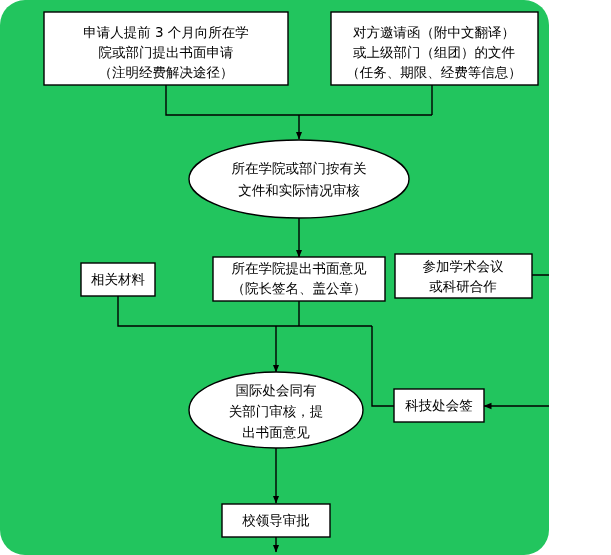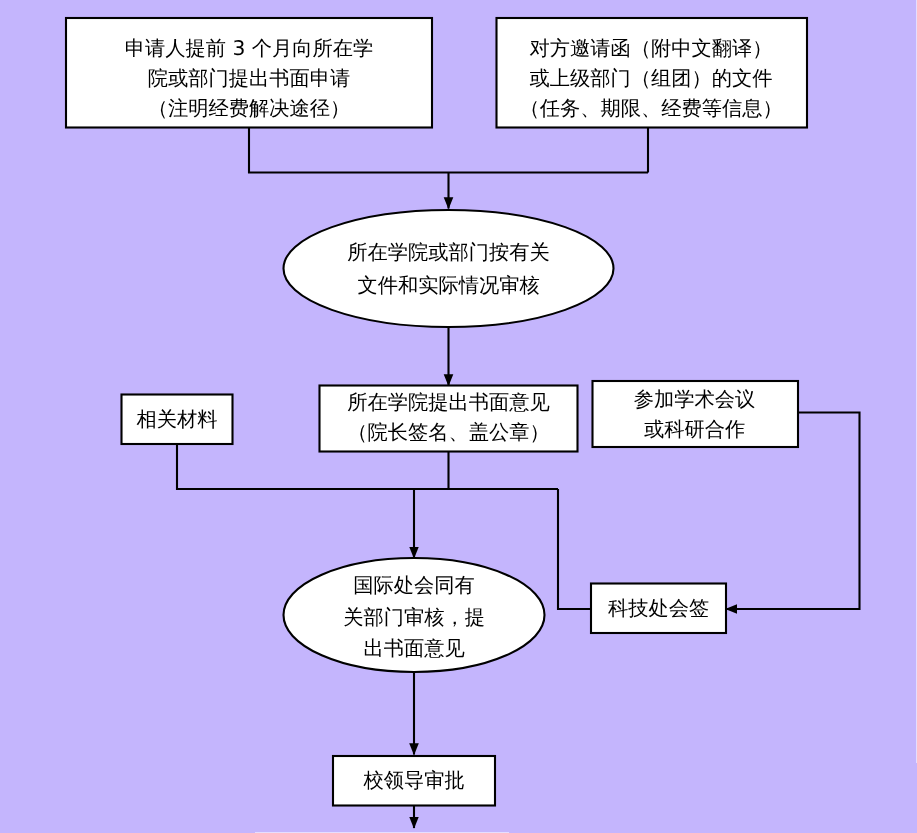--- a/index.html
+++ b/index.html
@@ -2,25 +2,26 @@
 <html><head>
 <meta charset="utf-8">
 <style>
   html, body {
     margin: 0;
     padding: 0;
     background: #ffffff;
   }
   #chart-root {
     position: relative;
-    width: 611px;
+    width: 549px;
     height: 555px;
-    background: #c4b5fd;
+    background: #22c55e;
     font-family: "DejaVu Sans", "Liberation Sans", sans-serif;
     overflow: hidden;
+    border-radius: 25px;
   }
   svg#flow {
     display: block;
     width: 611px;
     height: 555px;
   }
   .node-shape {
     fill: #ffffff;
     stroke: #000000;
     stroke-width: 1.4;

